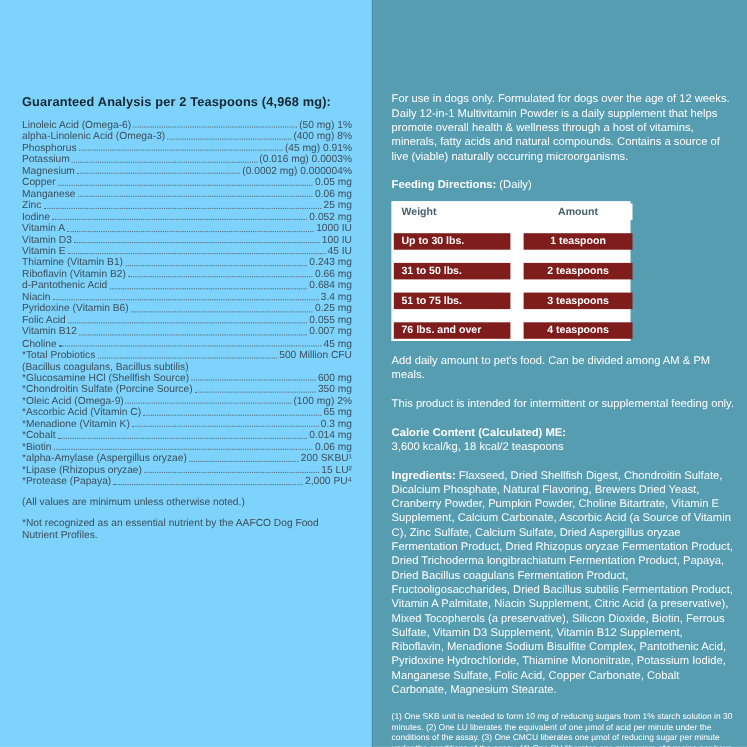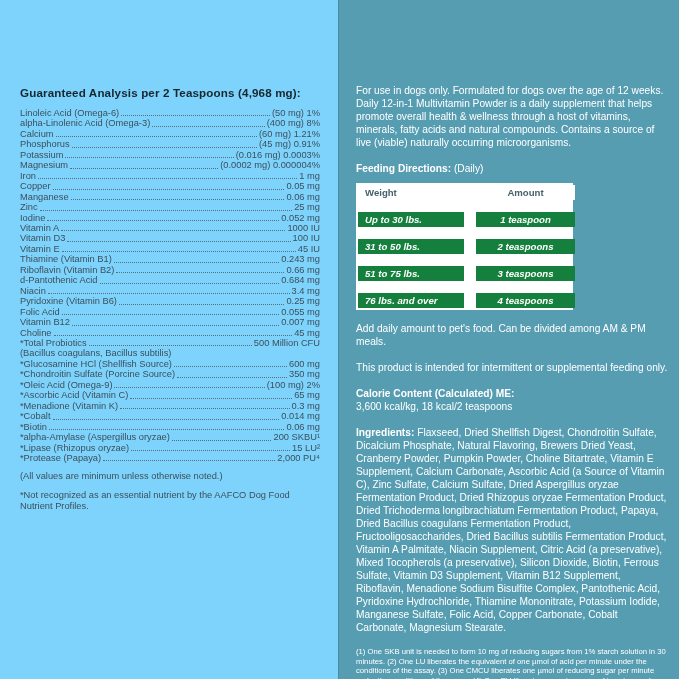--- a/index.html
+++ b/index.html
@@ -30,21 +30,21 @@
   .panel-right p{margin:0 0 13px;font-size:10.2px;line-height:13px;}
   .feeding-heading{margin:0 0 8px !important;}
   .feeding-heading b{font-weight:bold;}
   .ftable{
     display:grid;grid-template-columns:106px 99px;gap:12px;
     background:#ffffff;border:2px solid #ffffff;width:213px;box-sizing:content-box;
     margin:0 0 12px;
   }
   .ftable .cell{font-size:9.6px;line-height:11px;padding:2px 7px;font-weight:bold;}
   .ftable .hcell{background:#ffffff;color:#46606c;}
-  .ftable .dcell{background:#15803d;color:#ffffff;font-style:italic;}
+  .ftable .dcell{background:#7f1d1d;color:#ffffff;}
   .ftable .amount{text-align:center;}
   .calorie-label{margin:0 !important;font-weight:bold;}
   .calorie-value{margin:0 0 13px !important;}
   .footnotes{font-size:7.7px !important;line-height:9.7px !important;margin:0 0 0 !important;width:312px;}
 </style>
 </head>
 <body>
 
 <div class="label">
 
@@ -55,43 +55,33 @@
           <span>Linoleic Acid (Omega-6)</span>
           <span class="dots"></span>
           <span>(50 mg) 1%</span>
         </div>
         <div class="arow">
           <span>alpha-Linolenic Acid (Omega-3)</span>
           <span class="dots"></span>
           <span>(400 mg) 8%</span>
         </div>
         <div class="arow">
-          <span>Calcium</span>
-          <span class="dots"></span>
-          <span>(60 mg) 1.21%</span>
-        </div>
-        <div class="arow">
           <span>Phosphorus</span>
           <span class="dots"></span>
           <span>(45 mg) 0.91%</span>
         </div>
         <div class="arow">
           <span>Potassium</span>
           <span class="dots"></span>
           <span>(0.016 mg) 0.0003%</span>
         </div>
         <div class="arow">
           <span>Magnesium</span>
           <span class="dots"></span>
           <span>(0.0002 mg) 0.000004%</span>
-        </div>
-        <div class="arow">
-          <span>Iron</span>
-          <span class="dots"></span>
-          <span>1 mg</span>
         </div>
         <div class="arow">
           <span>Copper</span>
           <span class="dots"></span>
           <span>0.05 mg</span>
         </div>
         <div class="arow">
           <span>Manganese</span>
           <span class="dots"></span>
           <span>0.06 mg</span>

